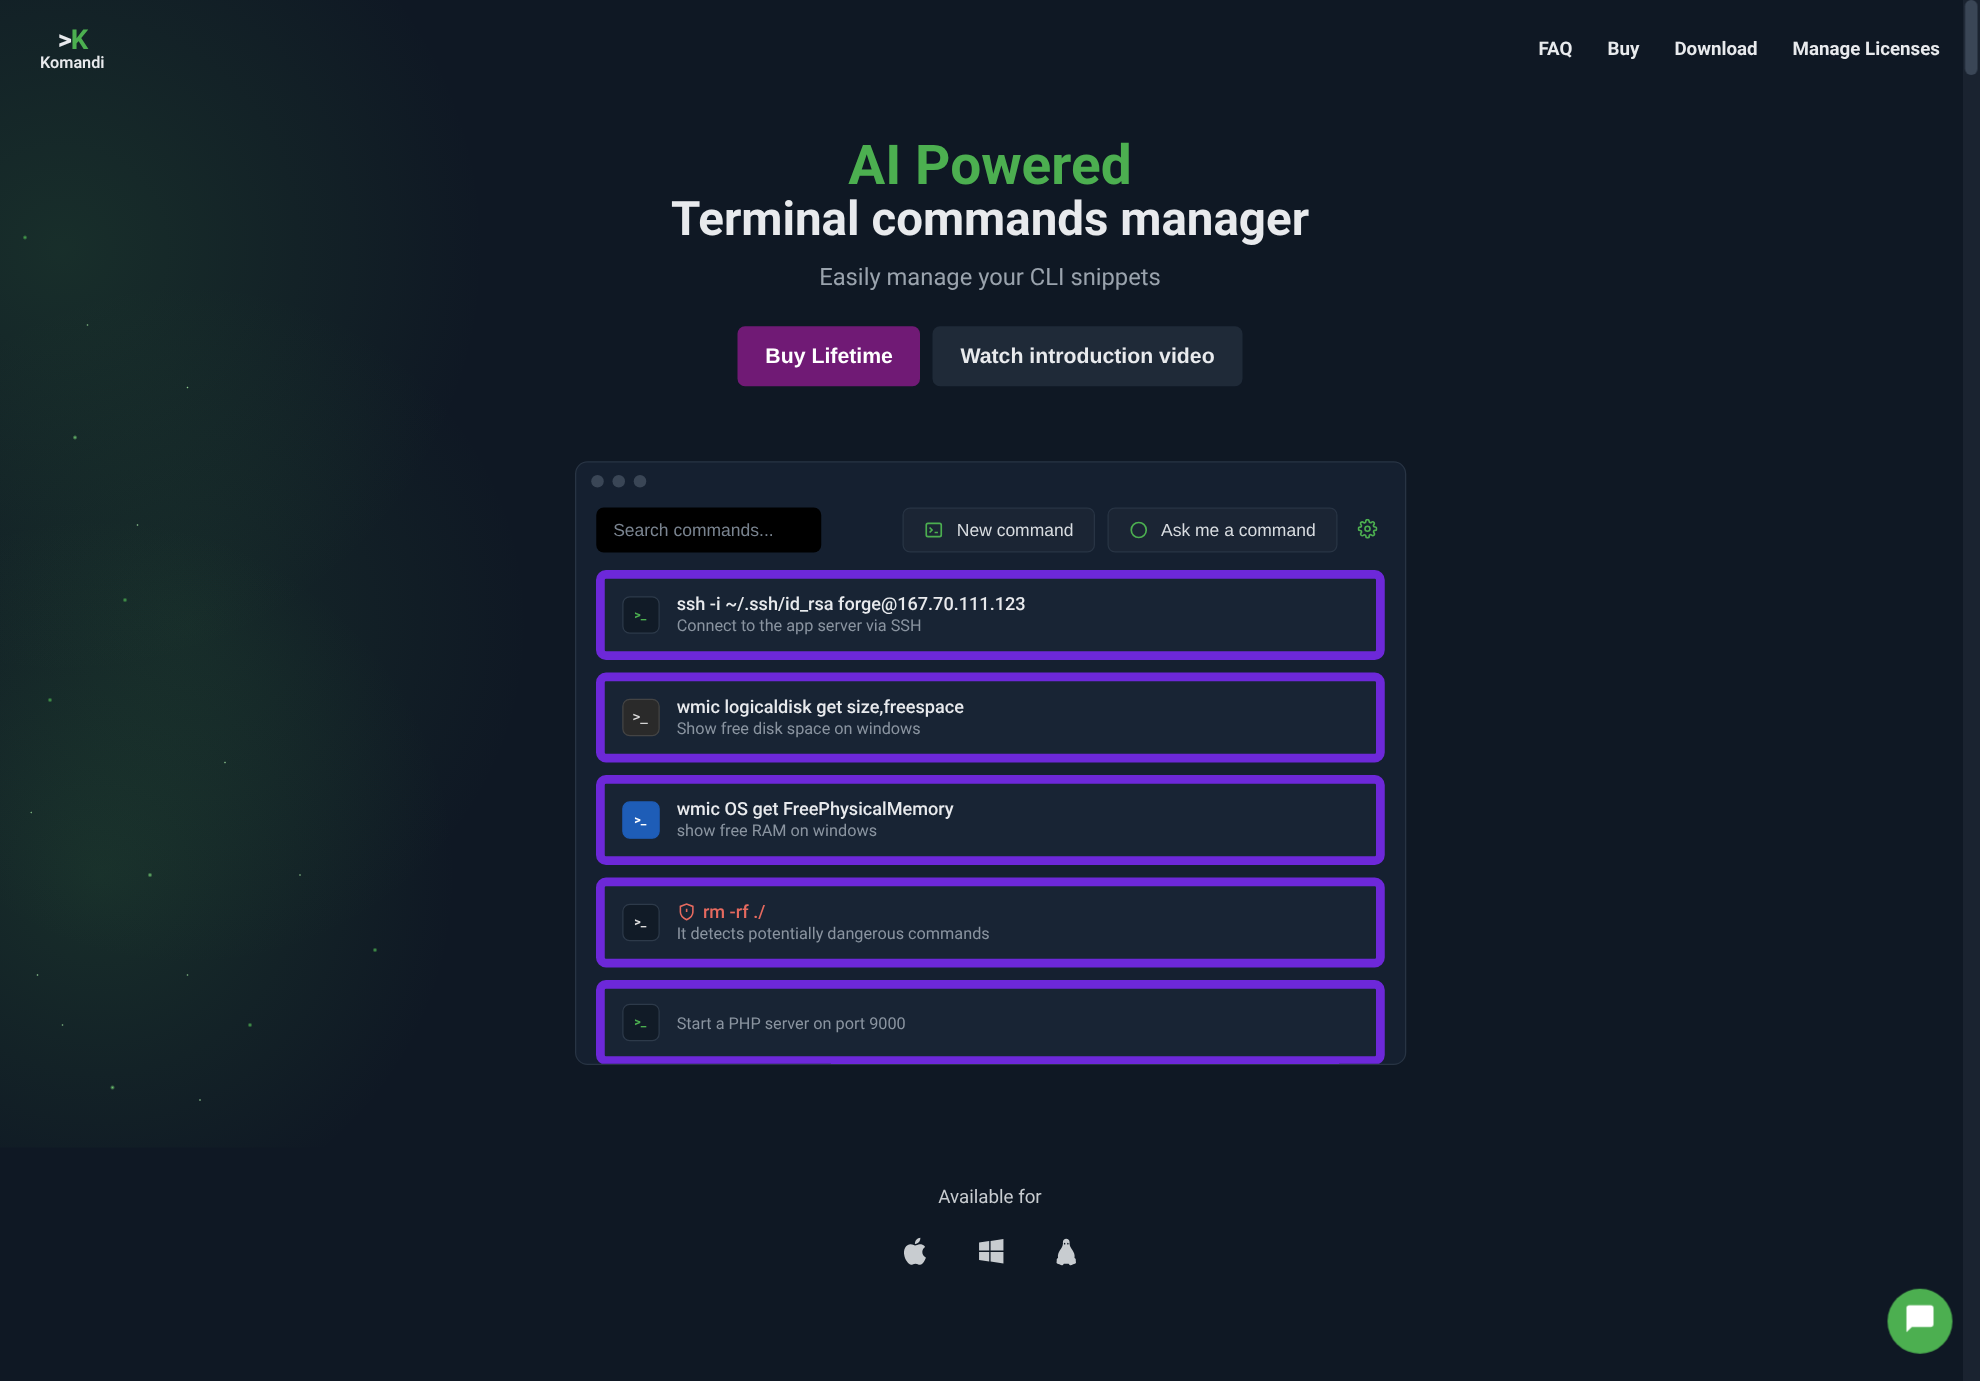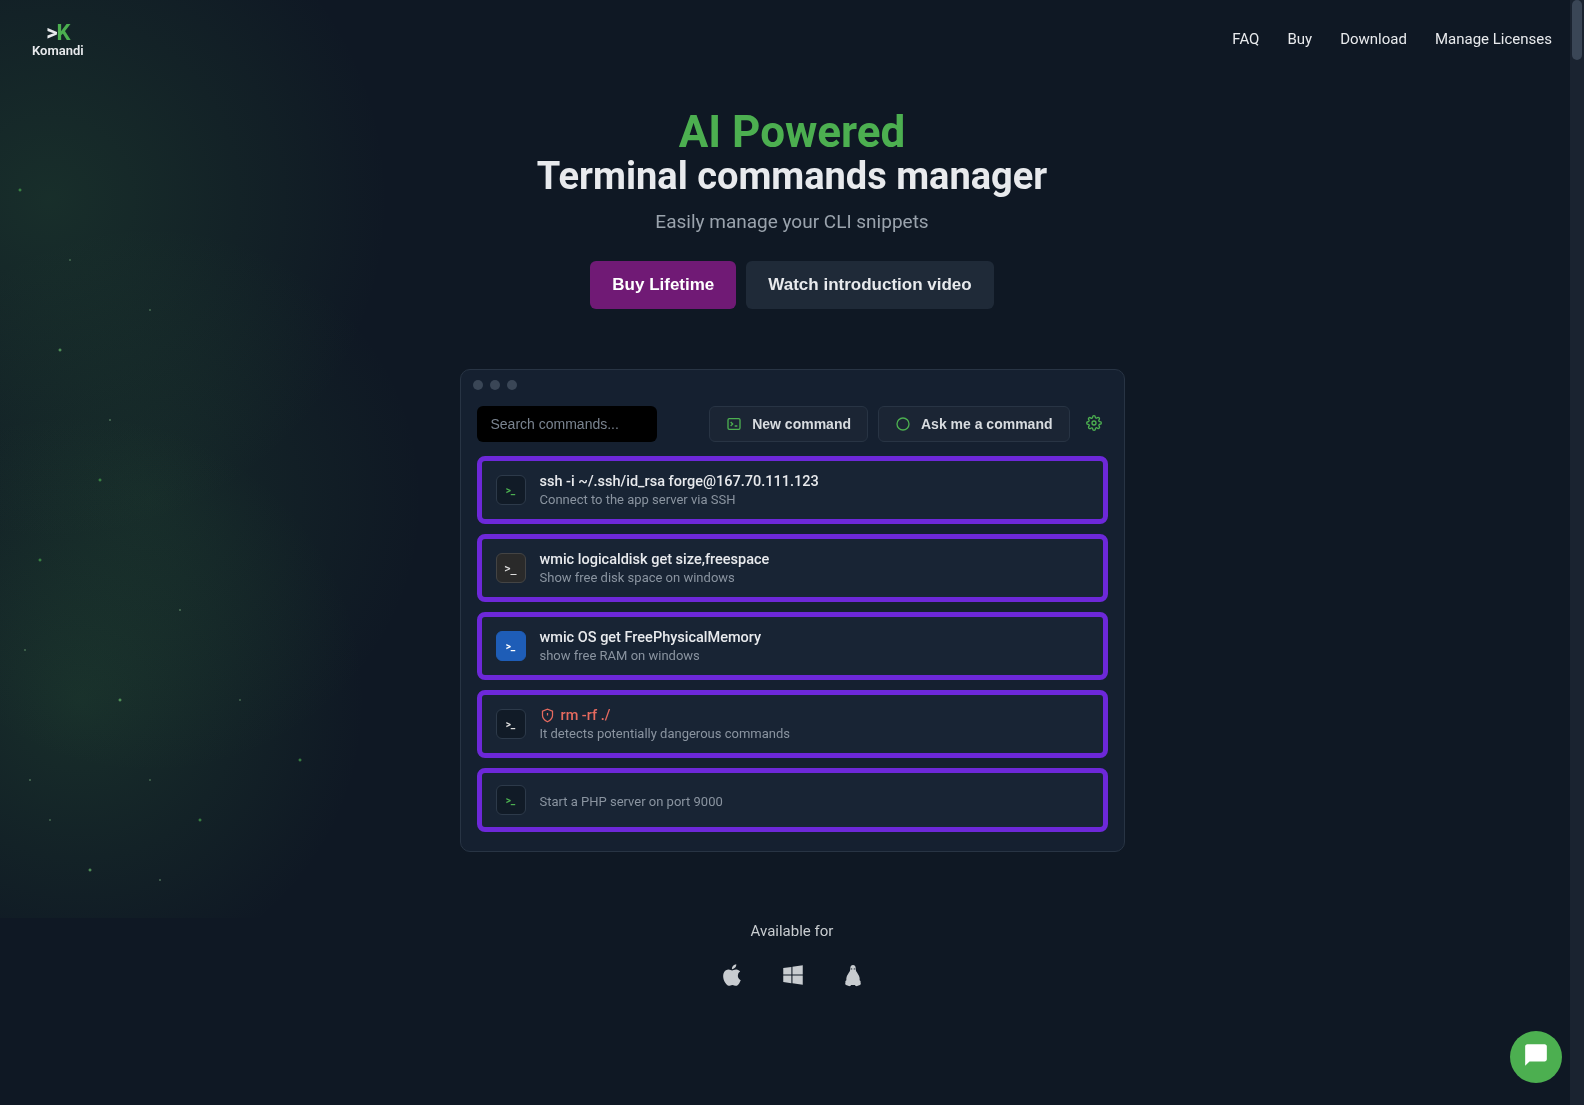--- a/index.html
+++ b/index.html
@@ -100,21 +100,21 @@
     
     .nav {
       display: flex;
       gap: 28px;
     }
     
     .nav a {
       color: #e8eaed;
       text-decoration: none;
       font-size: 15px;
-      font-weight: 400;
+      font-weight: 700;
       cursor: pointer;
     }
     
     
     .hero {
       text-align: center;
       padding: 30px 20px 30px;
       position: relative;
       z-index: 2;
     }
@@ -224,21 +224,21 @@
       display: flex;
       align-items: center;
       gap: 10px;
       background: #1b2534;
       border: 1px solid #283444;
       border-radius: 6px;
       padding: 9px 16px;
       font-size: 14px;
       color: #d8dce0;
       cursor: pointer;
-      font-weight: 700;
+      font-weight: 400;
     }
     
     .toolbar-btn .icon {
       display: flex;
       align-items: center;
     }
     
     .settings-btn {
       background: transparent;
       border: none;
@@ -263,21 +263,21 @@
     .commands-list::-webkit-scrollbar-thumb {
       background: #2a3646;
       border-radius: 3px;
     }
     
     .command-item {
       display: flex;
       align-items: center;
       gap: 14px;
       background: #182434;
-      border: 5px solid #6d28d9;
+      border: 7px solid #6d28d9;
       border-radius: 8px;
       padding: 12px 14px;
       margin-bottom: 10px;
       cursor: pointer;
     }
     
     .command-icon {
       width: 30px;
       height: 30px;
       border-radius: 6px;
@@ -354,21 +354,21 @@
       margin-top: 2px;
     }
     
     .danger-shield {
       display: inline-flex;
     }
     
     
     .available {
       text-align: center;
-      margin-top: 70px;
+      margin-top: 96px;
       position: relative;
       z-index: 2;
     }
     
     .available-label {
       color: #c8ccd0;
       font-size: 15px;
       margin-bottom: 20px;
     }
     

